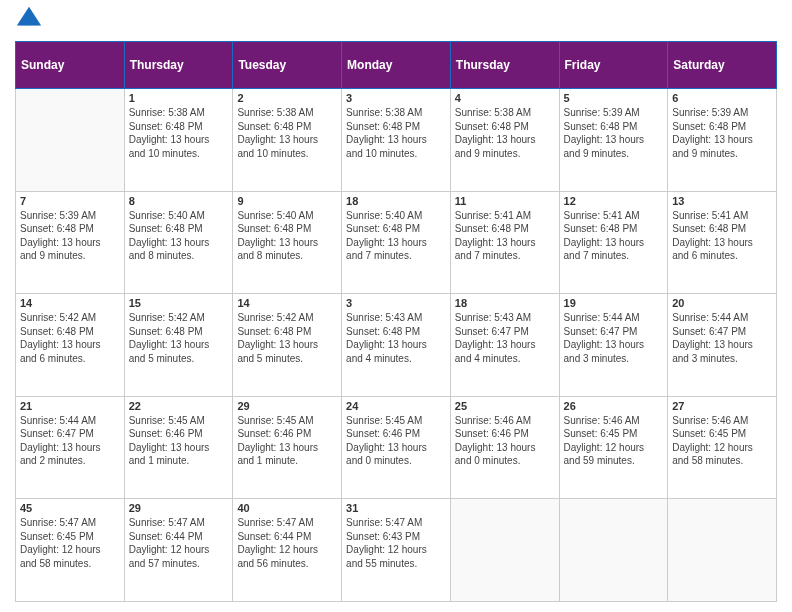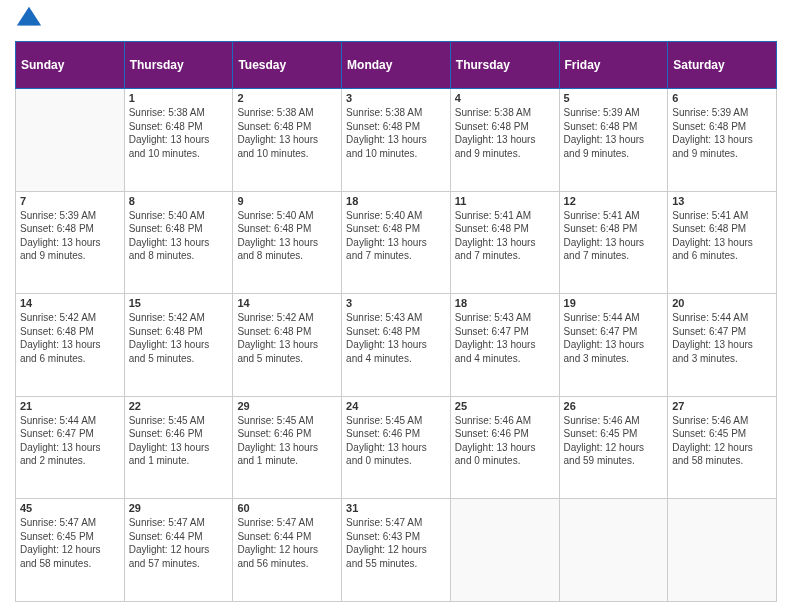--- a/index.html
+++ b/index.html
@@ -255,21 +255,21 @@
         <tr>
           <td>
             <span class="day-num">45</span>
             <div class="day-info">Sunrise: 5:47 AM<br>Sunset: 6:45 PM<br>Daylight: 12 hours and 58 minutes.</div>
           </td>
           <td>
             <span class="day-num">29</span>
             <div class="day-info">Sunrise: 5:47 AM<br>Sunset: 6:44 PM<br>Daylight: 12 hours and 57 minutes.</div>
           </td>
           <td>
-            <span class="day-num">60</span>
+            <span class="day-num">40</span>
             <div class="day-info">Sunrise: 5:47 AM<br>Sunset: 6:44 PM<br>Daylight: 12 hours and 56 minutes.</div>
           </td>
           <td>
             <span class="day-num">31</span>
             <div class="day-info">Sunrise: 5:47 AM<br>Sunset: 6:43 PM<br>Daylight: 12 hours and 55 minutes.</div>
           </td>
           <td class="empty-cell"></td>
           <td class="empty-cell"></td>
           <td class="empty-cell"></td>
         </tr>

